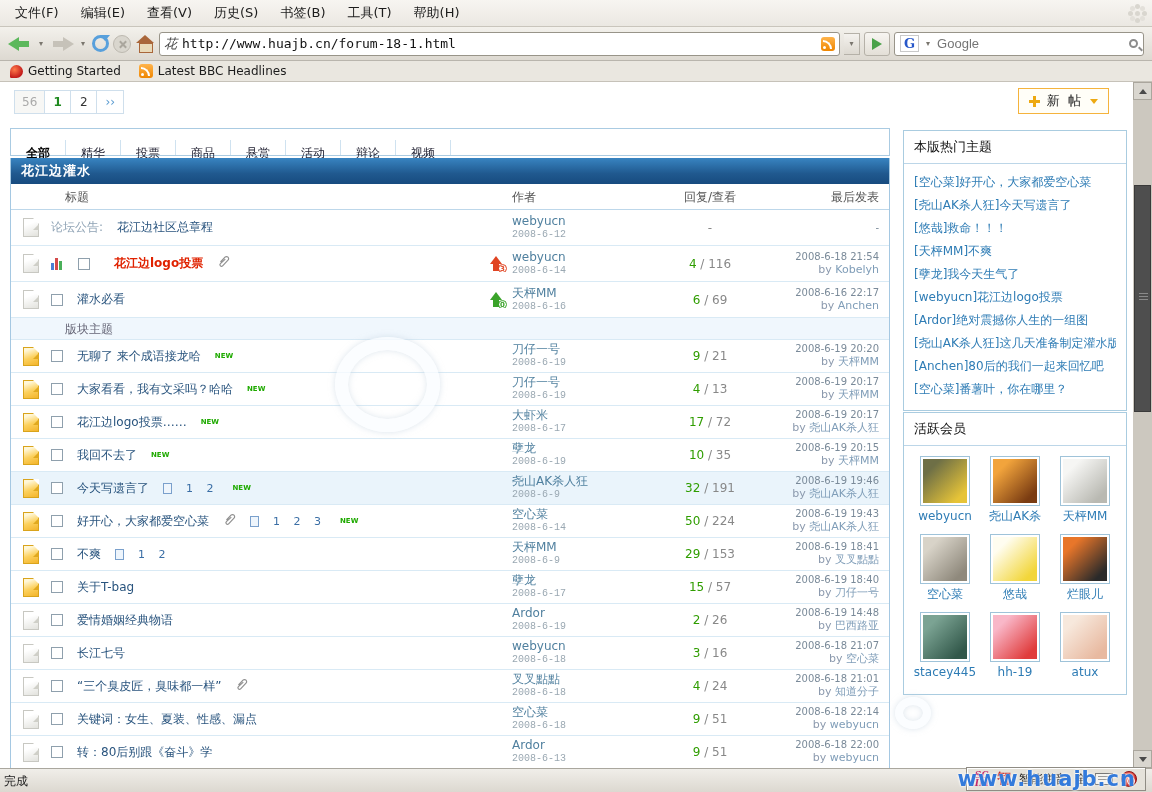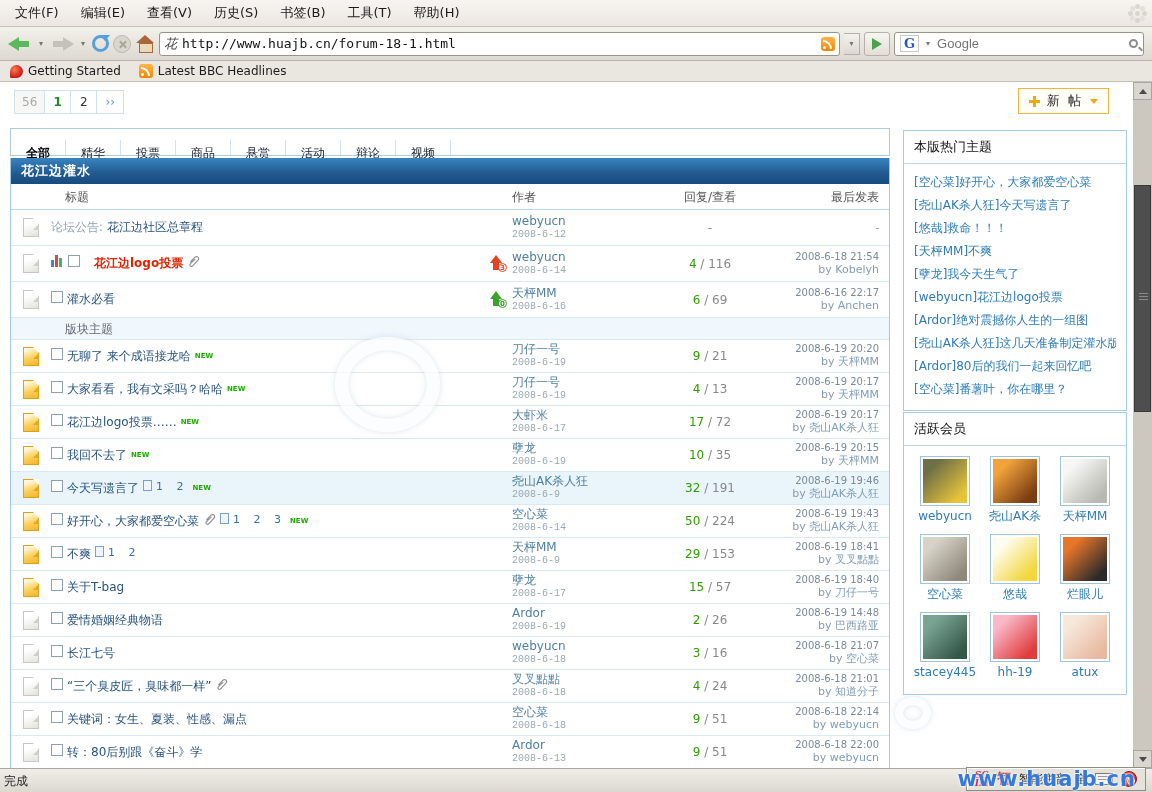--- a/index.html
+++ b/index.html
@@ -91,21 +91,21 @@
 
   .row { display:flex; align-items:center; height:33px; border-bottom:1px solid #d9eaf5; background:#fff; }
   .row.tall { height:36px; }
   .row.hl { background:#eaf4fb; }
   .sectionrow { height:22px; line-height:22px; background:#f0f7fd; border-bottom:1px solid #d9eaf5; color:#667; font-size:12px; padding-left:54px; }
   .cell-icon { width:40px; display:flex; justify-content:center; }
   .pgicon { width:16px; height:19px; position:relative; border:1px solid #c8c8c2; background:linear-gradient(160deg,#ffffff 30%,#e2e2dd); }
   .pgicon.folder { border-color:#d9a41c; background:linear-gradient(160deg,#fff7d8 15%,#fcd15e 55%,#f3b42a); }
   .pgicon::after { content:''; position:absolute; right:-1px; top:-1px; border-left:6px solid transparent; border-bottom:6px solid #cfcfc8; border-top:6px solid #fff; border-top-color:#fff; }
   .pgicon.folder::after { border-bottom-color:#e0a91f; }
-  .cell-main { flex:1; display:flex; align-items:flex-start; gap:4px; overflow:hidden; }
+  .cell-main { flex:1; display:flex; align-items:center; gap:14px; overflow:hidden; }
   .pollico { display:flex; align-items:flex-end; gap:1px; height:12px; margin-right:2px; }
   .pollico i { display:block; width:3px; }
   .pollico i:nth-child(1){ height:7px; background:#4a7fd4; }
   .pollico i:nth-child(2){ height:12px; background:#d44a4a; }
   .pollico i:nth-child(3){ height:9px; background:#4ab05a; }
   .ckbox { width:12px; height:12px; border:1px solid #8fa0ad; background:#fff; flex:0 0 auto; }
   .t-prefix { color:#8fa3b5; font-size:12px; }
   .t-link { font-size:12px; color:#29547e; text-decoration:none; white-space:nowrap; }
   .t-link.red { color:#e02200; font-weight:bold;margin-left:10px; }
   .mpico { width:9px; height:11px; border:1px solid #7aa0cc; background:#eef5fc; flex:0 0 auto; }
@@ -594,21 +594,21 @@
     <div class="shead">本版热门主题</div>
     <div class="hotlist" id="hotlist">
         <a>[空心菜]好开心，大家都爱空心菜</a>
         <a>[尧山AK杀人狂]今天写遗言了</a>
         <a>[悠哉]救命！！！</a>
         <a>[天枰MM]不爽</a>
         <a>[孽龙]我今天生气了</a>
         <a>[webyucn]花江边logo投票</a>
         <a>[Ardor]绝对震撼你人生的一组图</a>
         <a>[尧山AK杀人狂]这几天准备制定灌水版</a>
-        <a>[Ardor]80后的我们一起来回忆吧</a>
+        <a>[Anchen]80后的我们一起来回忆吧</a>
         <a>[空心菜]番薯叶，你在哪里？</a>
       </div>
   </div>
 
   <div class="sidebox" id="memberbox">
     <div class="shead">活跃会员</div>
     <div class="mgrid" id="mgrid">
         <div class="member">
           <div class="avatar">
             <div class="pic" style="background: linear-gradient(135deg, rgb(110, 111, 70) 20%, rgb(230, 196, 56) 85%);"></div>

